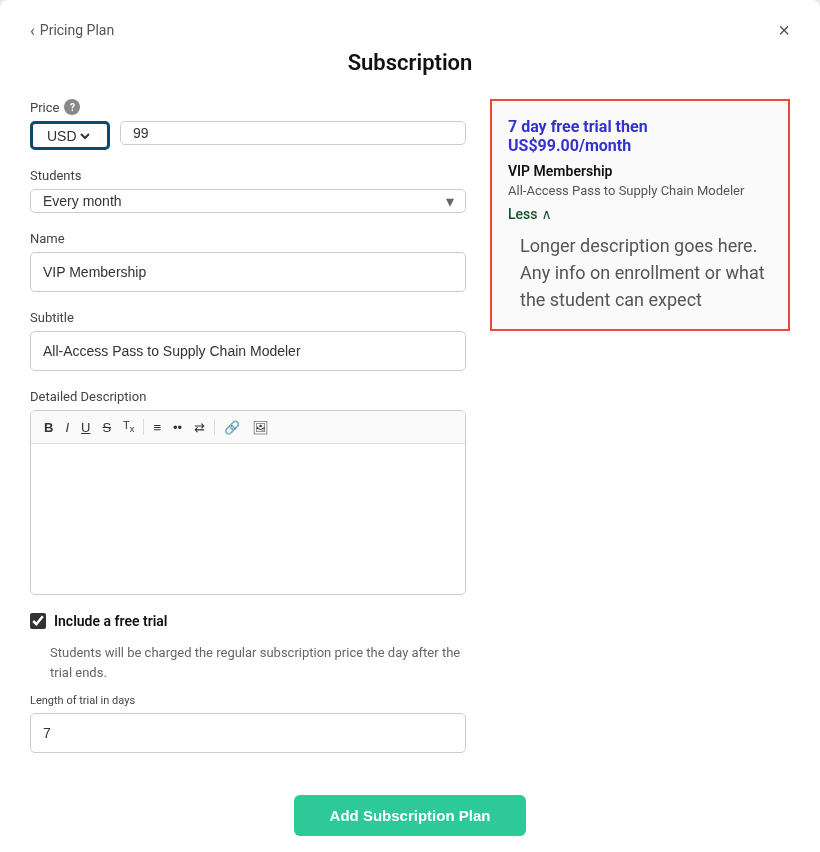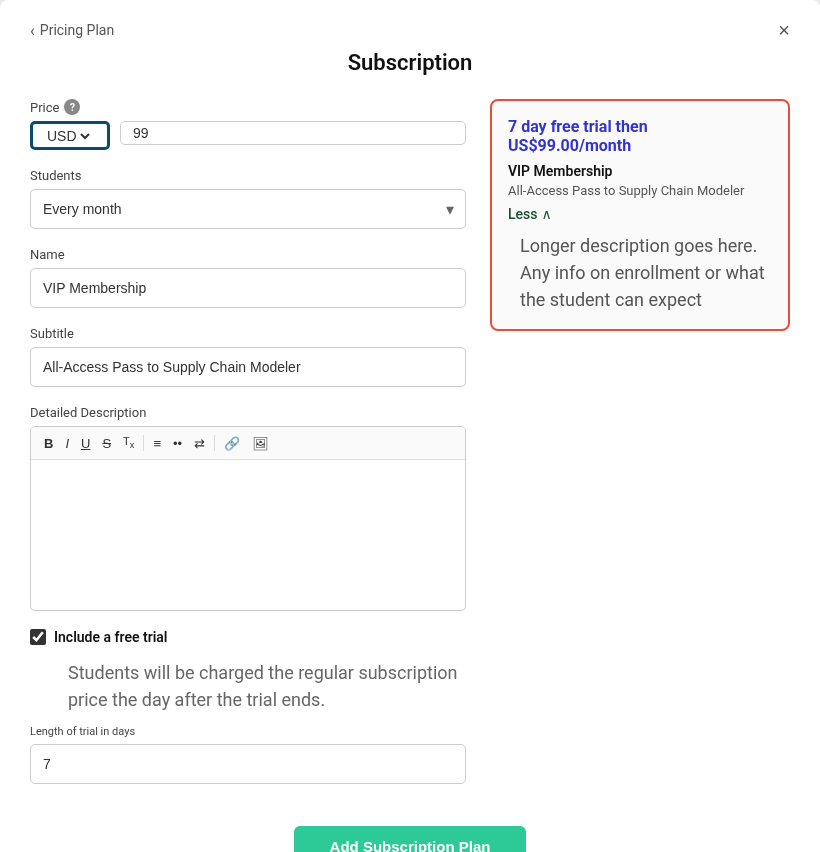--- a/index.html
+++ b/index.html
@@ -123,21 +123,21 @@
       padding: 0 12px;
       font-size: 14px;
       color: #333;
       outline: none;
     }
     .select-wrapper {
       position: relative;
     }
     .select-wrapper select {
       width: 100%;
-      height: 40px;
+      height: 24px;
       border: 1px solid #ccc;
       border-radius: 5px;
       padding: 0 36px 0 12px;
       font-size: 14px;
       color: #333;
       background: #fff;
       appearance: none;
       outline: none;
       cursor: pointer;
     }
@@ -211,24 +211,24 @@
       height: 16px;
       cursor: pointer;
       accent-color: #333;
     }
     .checkbox-label {
       font-size: 14px;
       font-weight: 600;
       color: #111;
     }
     .trial-description {
-      font-size: 18px;
+      font-size: 13px;
       color: #666;
       line-height: 1.5;
-      margin-left: 38px;
+      margin-left: 20px;
       margin-bottom: 12px;
     }
     .trial-days-label {
       font-size: 11px;
       color: #444;
       margin-bottom: 6px;
     }
     .trial-days-input {
       width: 100%;
       height: 40px;
@@ -252,21 +252,21 @@
       padding: 12px 36px;
       font-size: 15px;
       font-weight: 600;
       cursor: pointer;
       min-width: 200px;
     }
 
     
     .preview-card {
       border: 2px solid #e74c3c;
-      border-radius: 8px;
+      border-radius: 0;
       padding: 16px;
       background: #fafafa;
     }
     .preview-price-line {
       font-size: 16px;
       font-weight: 700;
       color: #3333cc;
       margin-bottom: 8px;
     }
     .preview-name {

